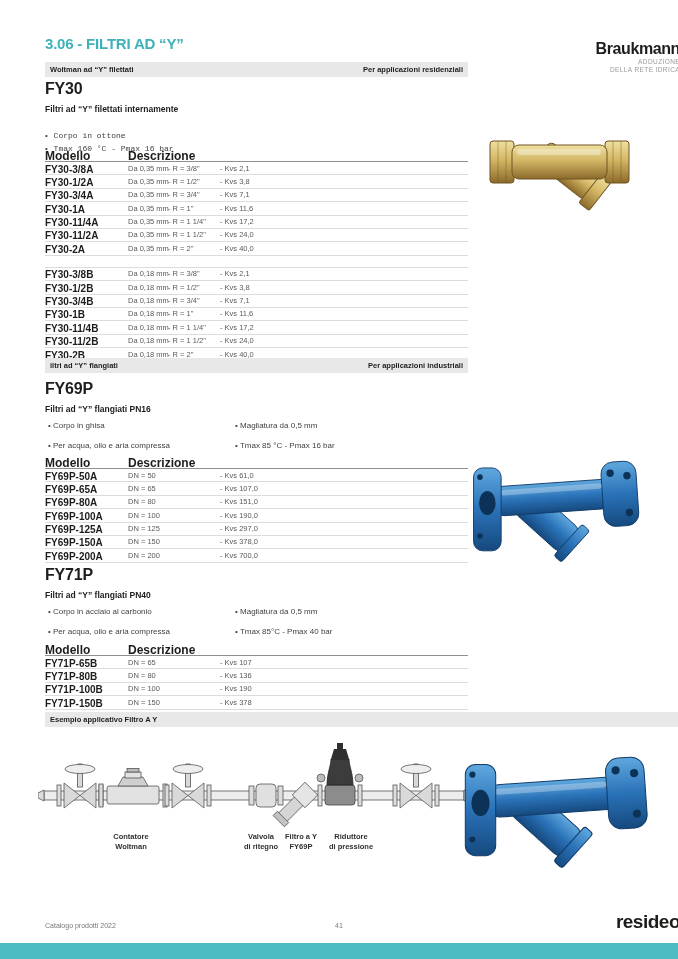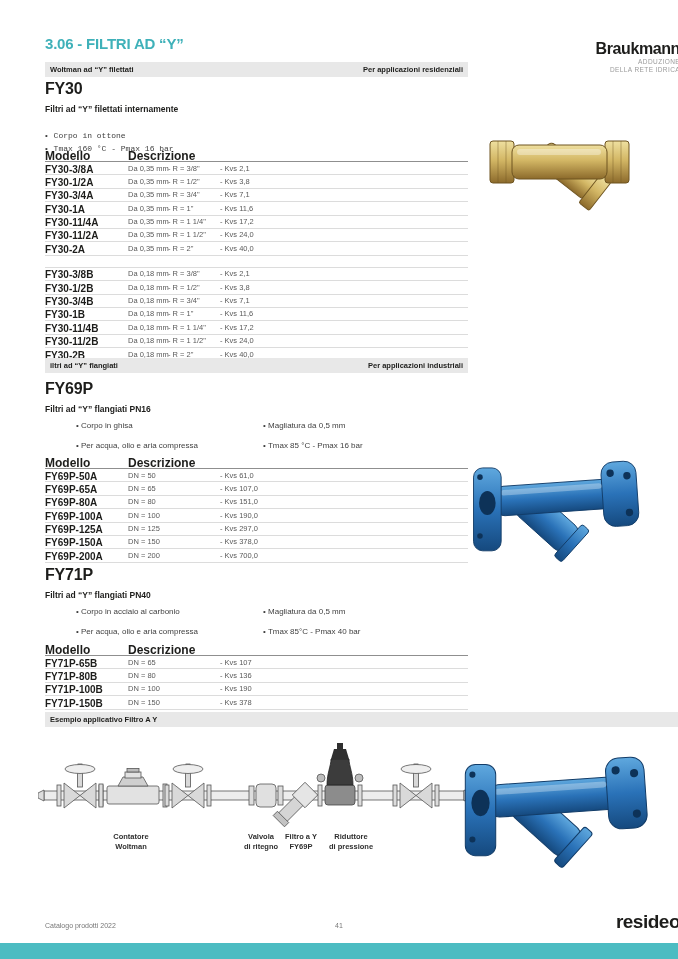--- a/index.html
+++ b/index.html
@@ -19,21 +19,21 @@
           font-size:7.5px;font-weight:700;color:#1d1d1b;}
   .secbar.narrow{width:423px;}
   .secbar.wide{width:660px;}
 
   .prod-code{position:absolute;left:45px;font-size:16px;font-weight:700;letter-spacing:-0.2px;}
   .subhead{position:absolute;left:45px;font-size:8.5px;font-weight:700;}
   ul.bullets{position:absolute;left:32px;margin:12px;padding:0;list-style:none;font-family:Liberation Mono, monospace;}
   ul.bullets li{font-size:8px;color:#3f3f3f;line-height:13px;}
   ul.bullets li::before{content:"• ";color:#3f3f3f;}
   .bullets2{position:absolute;left:48px;display:grid;grid-template-columns:187px auto;}
-  .bullets2 div{font-size:8px;color:#3f3f3f;line-height:20px;white-space:nowrap;margin-left:28px;}
+  .bullets2 div{font-size:8px;color:#3f3f3f;line-height:20px;white-space:nowrap;}
   .bullets2 div::before{content:"• ";}
 
   
   .tbl{position:absolute;left:45px;width:423px;}
   .t-head{position:relative;height:13px;border-bottom:1px solid #8f8f8f;}
   .t-head span{position:absolute;top:1px;font-size:12px;font-weight:700;color:#1d1d1b;}
   .h0{left:0;} .h1{left:83px;}
   .t-body{display:block;}
   .t-body.grp-b{border-top:1px solid #dcdcdc;}
   .t-gap{height:11px;}

